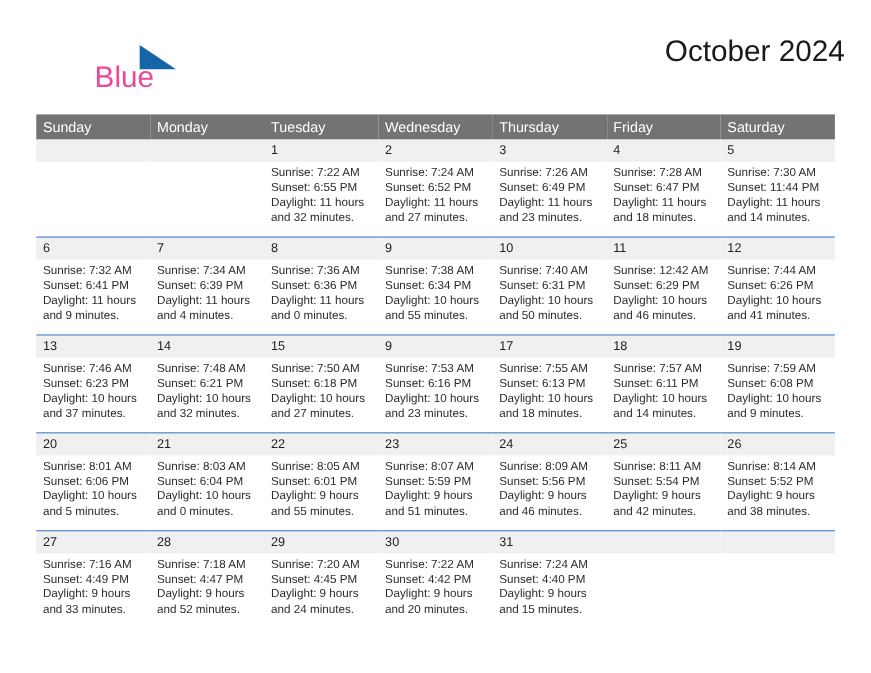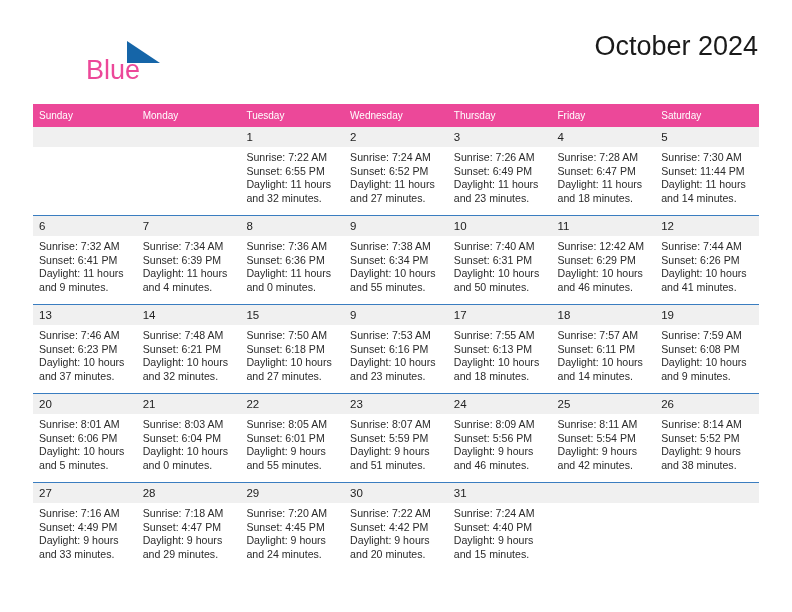--- a/index.html
+++ b/index.html
@@ -58,21 +58,21 @@
     position: absolute;
     left: 93px;
     top: 5px;
     width: 0;
     height: 0;
     border-left: 33px solid #1565a8;
     border-top: 22px solid transparent;
   }
   .title-block {
     position: absolute;
-    right: 34px;
+    right: 24px;
     top: 30px;
   }
   .cal-title {
     font-size: 27px;
     color: #1a1a1a;
     line-height: 32px;
     font-weight: normal;
     margin: 0;
     white-space: nowrap;
   }
@@ -87,23 +87,23 @@
   
   .calendar {
     position: absolute;
     left: 33px;
     top: 104px;
     width: 726px;
     border-collapse: collapse;
     table-layout: fixed;
   }
   .calendar th {
-    background: #ec4899;
+    background: #737373;
     color: #ffffff;
-    font-size: 10px;
+    font-size: 13px;
     font-weight: normal;
     text-align: left;
     padding: 5px 0 5px 6px;
     height: 12px;
     line-height: 13px;
     border: none;
   }
   .calendar td {
     vertical-align: top;
     padding: 0;
@@ -426,21 +426,21 @@
               <div>Daylight: 9 hours</div>
               <div>and 33 minutes.</div>
             </div>
           </td>
           <td class="">
             <div class="daynum">28</div>
             <div class="dayinfo">
               <div>Sunrise: 7:18 AM</div>
               <div>Sunset: 4:47 PM</div>
               <div>Daylight: 9 hours</div>
-              <div>and 29 minutes.</div>
+              <div>and 52 minutes.</div>
             </div>
           </td>
           <td class="">
             <div class="daynum">29</div>
             <div class="dayinfo">
               <div>Sunrise: 7:20 AM</div>
               <div>Sunset: 4:45 PM</div>
               <div>Daylight: 9 hours</div>
               <div>and 24 minutes.</div>
             </div>

